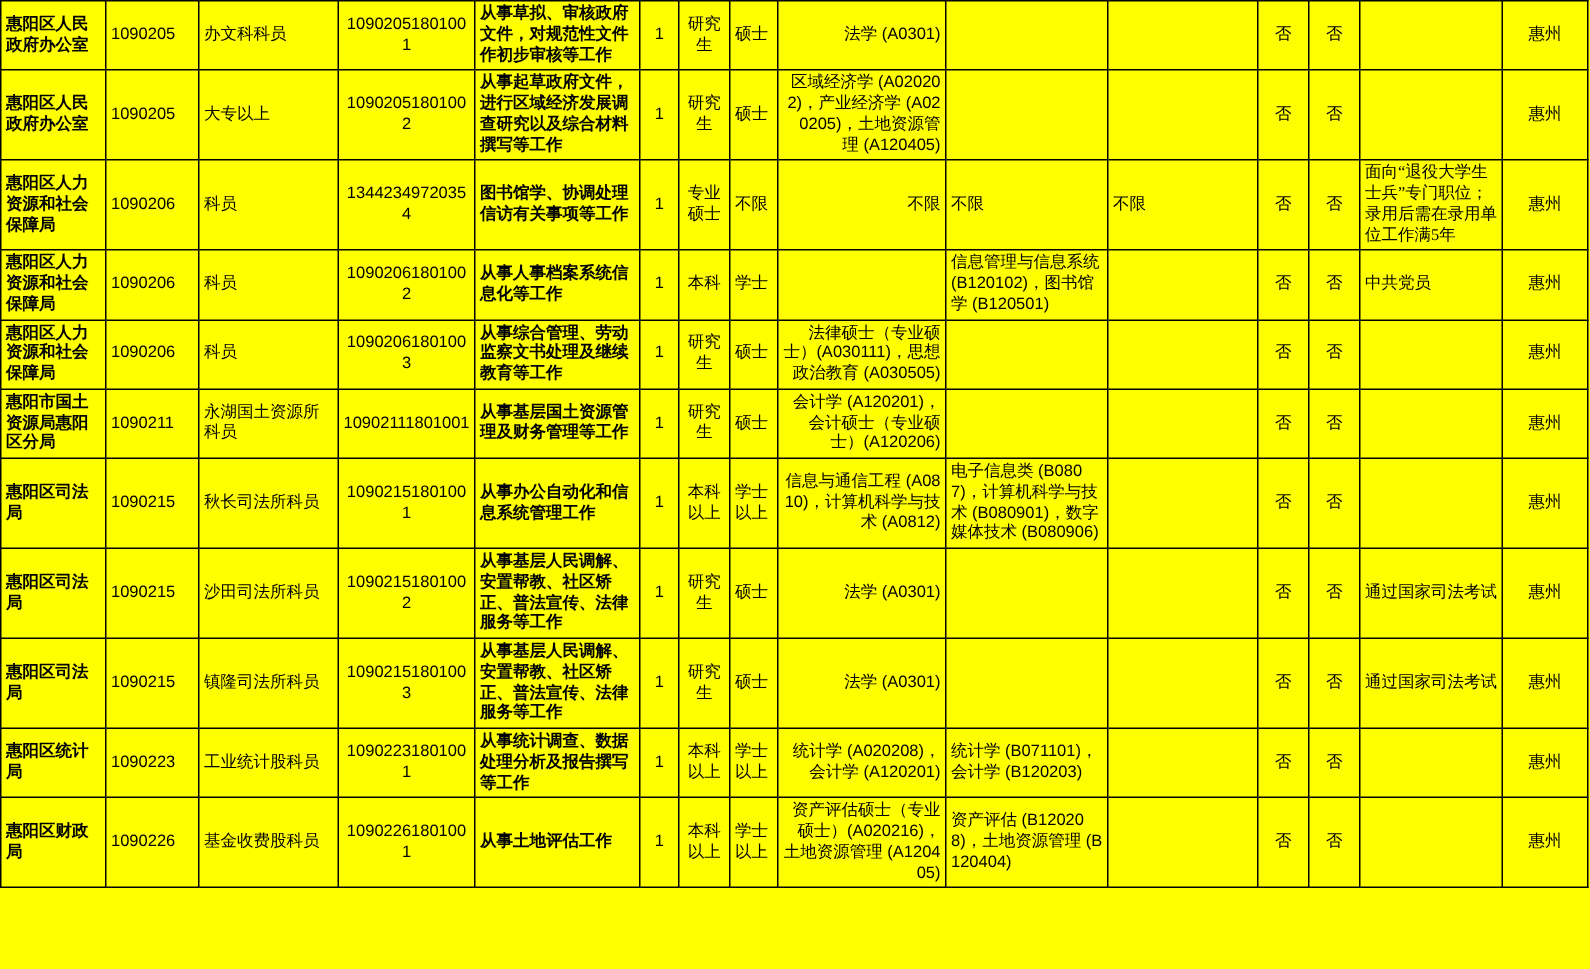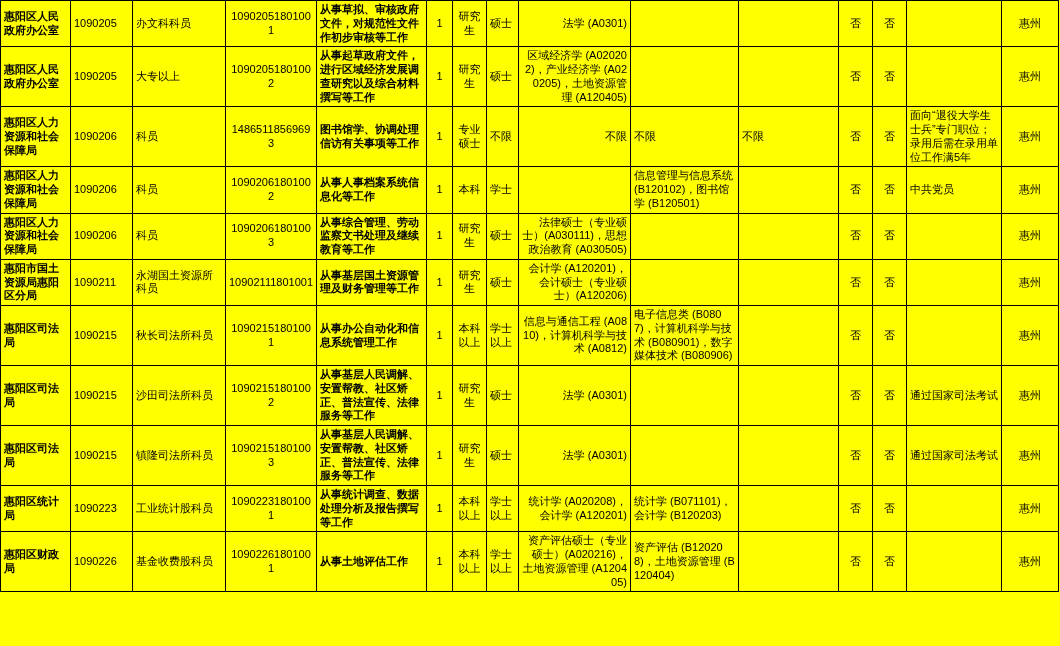--- a/index.html
+++ b/index.html
@@ -39,21 +39,21 @@
   td.c3 { text-align: center; }
   td.c4 { text-align: left; font-weight: bold; }
   td.c5 { text-align: center; }
   td.c6 { text-align: center; }
   td.c7 { text-align: left; }
   td.c8 { text-align: right; margin-left: 16px; }
   td.c9 { text-align: left; }
   td.c10 { text-align: left; }
   td.c11 { text-align: center; }
   td.c12 { text-align: center; }
-  td.c13 { text-align: left; }
+  td.c13 { text-align: left; font-family: Liberation Serif, serif; }
   td.c14 { text-align: center; }
   col.w0  { width: 70px; }
   col.w1  { width: 62px; }
   col.w2  { width: 93px; }
   col.w3  { width: 91px; }
   col.w4  { width: 110px; }
   col.w5  { width: 26px; }
   col.w6  { width: 34px; }
   col.w7  { width: 32px; }
   col.w8  { width: 112px; }
@@ -118,21 +118,21 @@
           <td class="c10"></td>
           <td class="c11">否</td>
           <td class="c12">否</td>
           <td class="c13"></td>
           <td class="c14">惠州</td>
         </tr>
         <tr>
           <td class="c0">惠阳区人力资源和社会保障局</td>
           <td class="c1">1090206</td>
           <td class="c2">科员</td>
-          <td class="c3">14865118569693</td>
+          <td class="c3">13442349720354</td>
           <td class="c4">图书馆学、协调处理信访有关事项等工作</td>
           <td class="c5">1</td>
           <td class="c6">专业硕士</td>
           <td class="c7">不限</td>
           <td class="c8">不限</td>
           <td class="c9">不限</td>
           <td class="c10">不限</td>
           <td class="c11">否</td>
           <td class="c12">否</td>
           <td class="c13">面向“退役大学生士兵”专门职位；录用后需在录用单位工作满5年</td>

